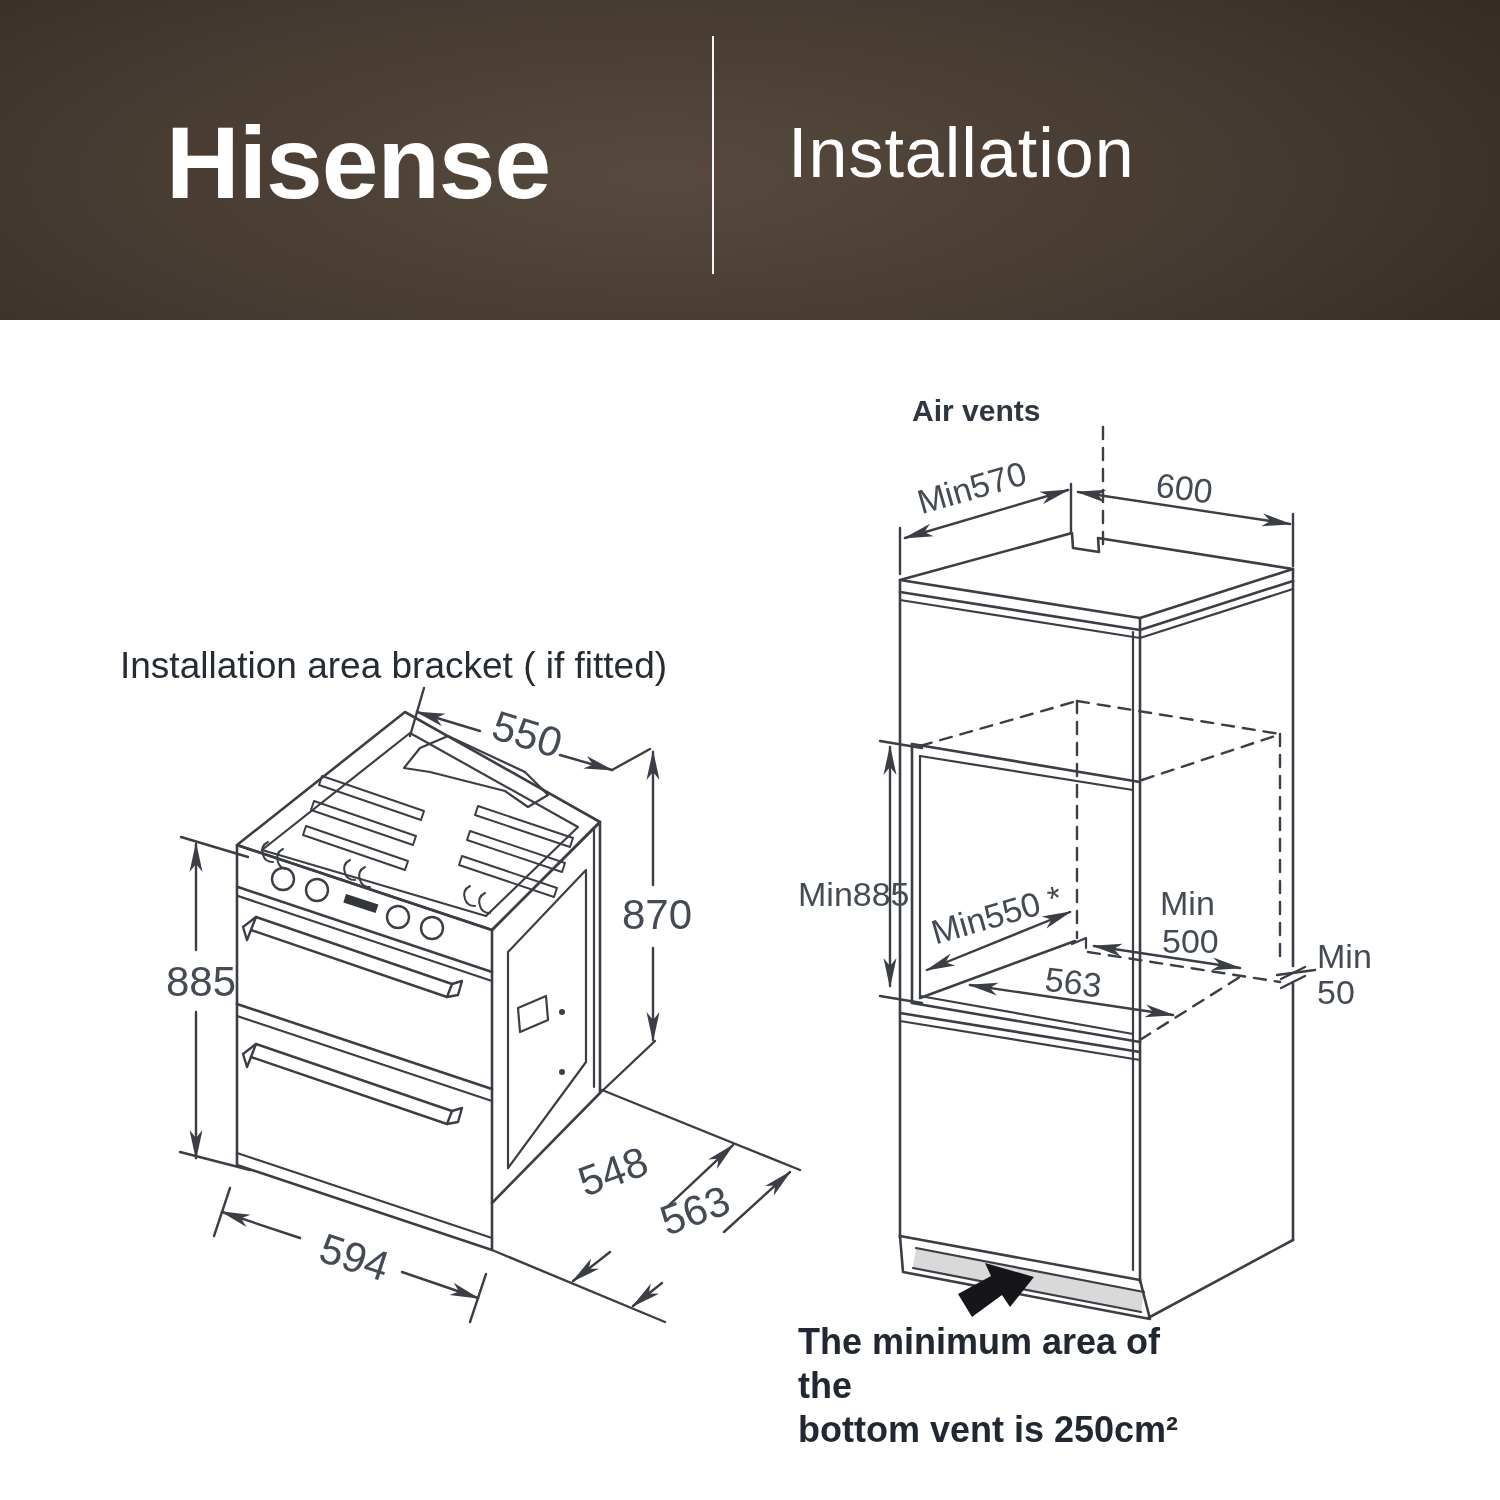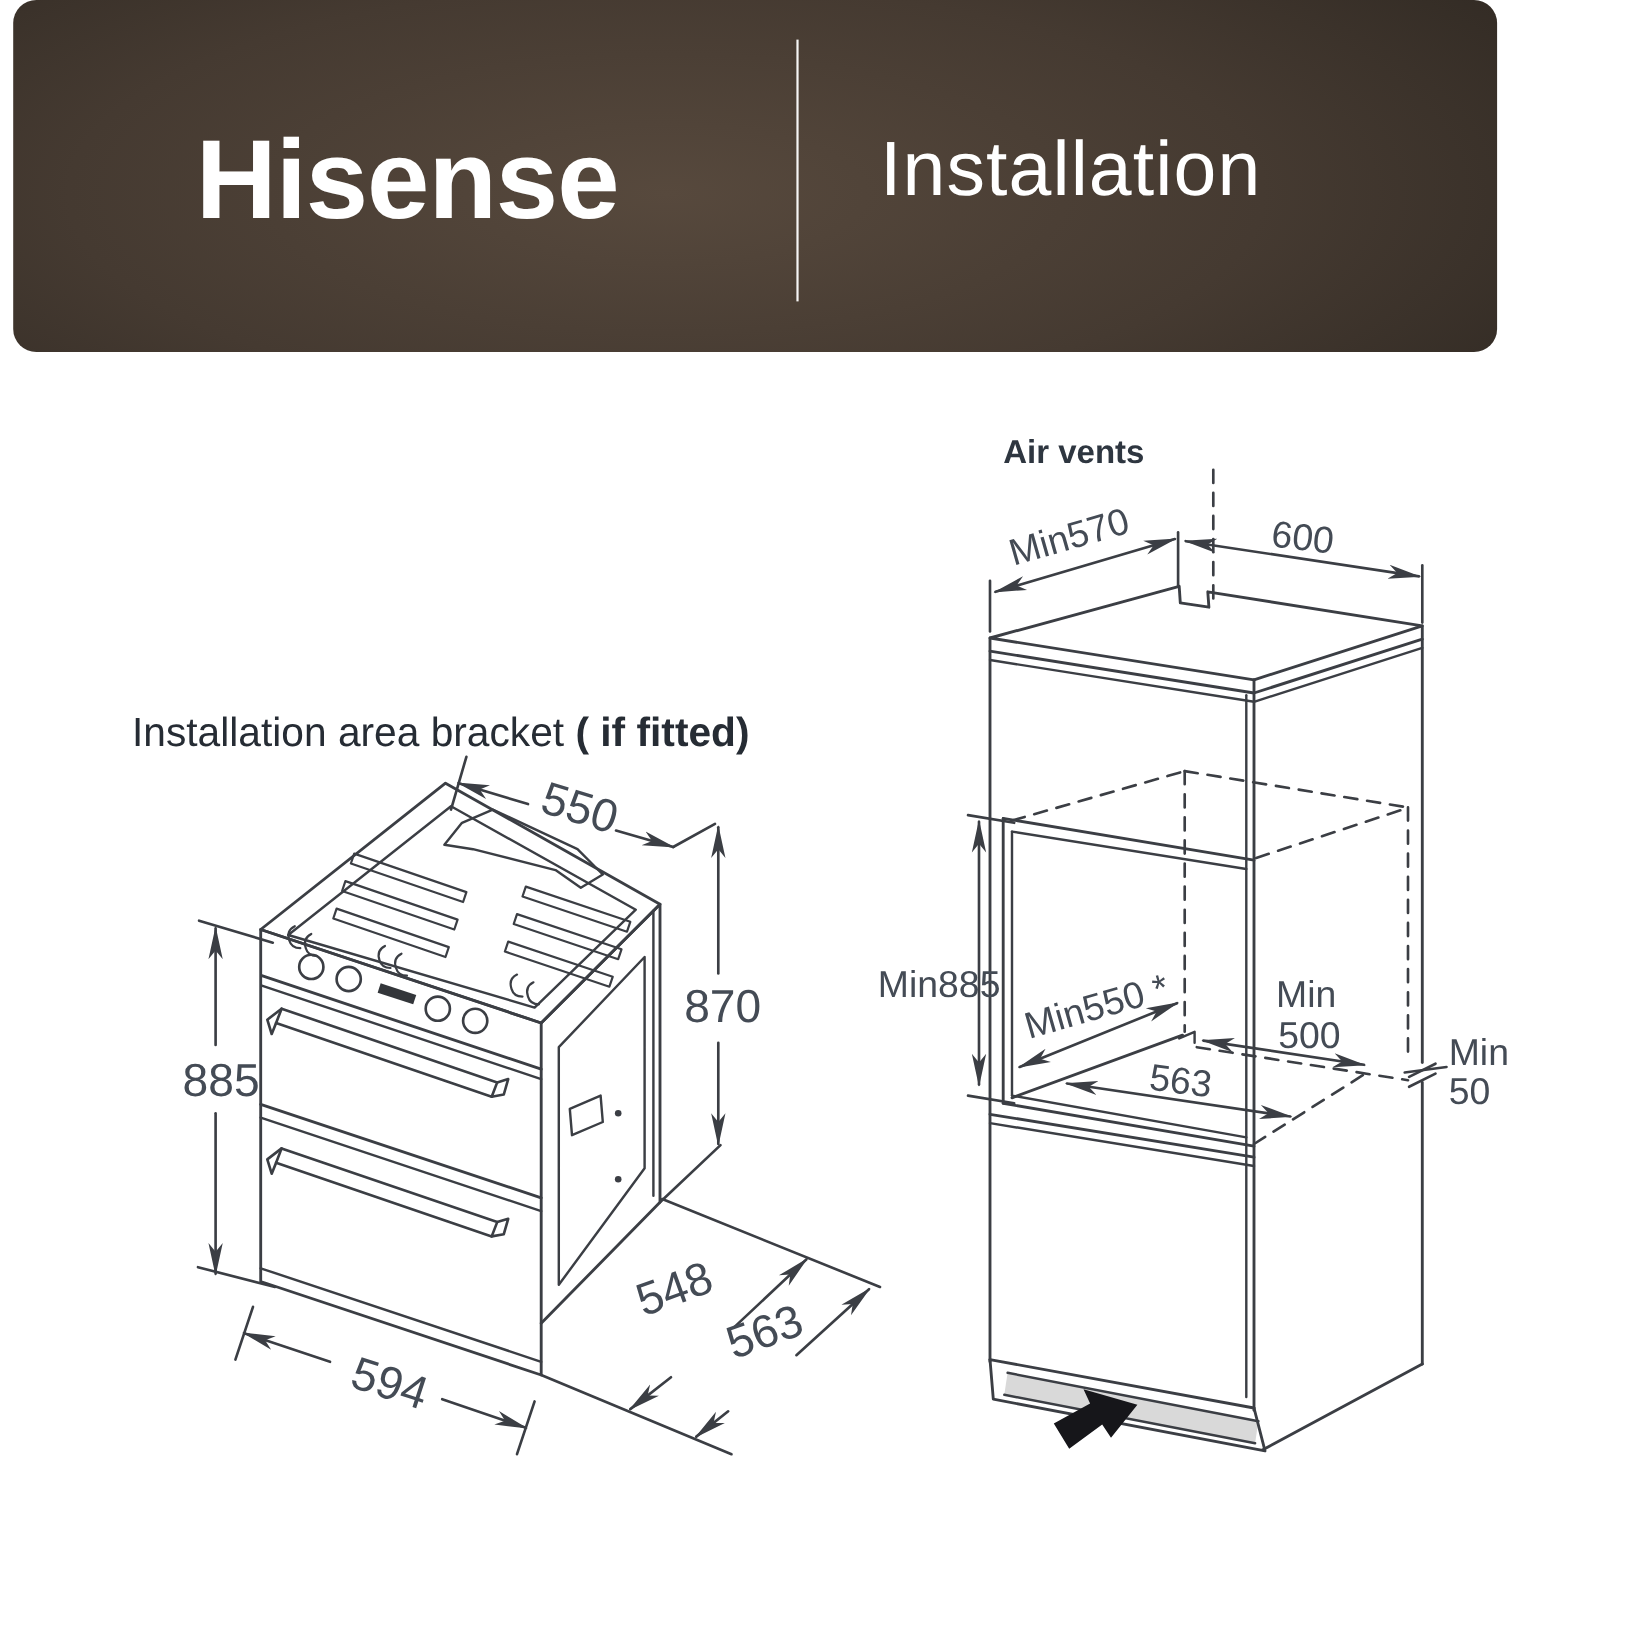--- a/index.html
+++ b/index.html
@@ -1,28 +1,28 @@
 <!DOCTYPE html>
 <html><head>
 <meta charset="utf-8">
 <style>
   html,body{margin:0;padding:0;background:#e8e8e8;}
   .stage{position:relative;width:1500px;height:1500px;background:#ffffff;overflow:hidden;
          font-family:"Liberation Sans", sans-serif;}
   
-  .header{position:absolute;left:12px;top:0;width:1349px;height:320px;
-    background:radial-gradient(115% 170% at 44% 55%, #57493d 0%, #453a31 35%, #2c2620 68%, #181513 100%);border-radius:21px;}
+  .header{position:absolute;left:0;top:0;width:1500px;height:320px;
+    background:radial-gradient(115% 170% at 44% 55%, #57493d 0%, #453a31 35%, #2c2620 68%, #181513 100%);}
   .brand{position:absolute;left:166px;top:112px;color:#ffffff;font-size:102px;font-weight:700;
          letter-spacing:-1px;line-height:1;}
   .hdr-divider{position:absolute;left:712px;top:36px;width:2px;height:238px;background:rgba(255,255,255,.95);}
   .hdr-title{position:absolute;left:788px;top:118px;color:#ffffff;font-size:70px;font-weight:400;
          letter-spacing:1px;line-height:1;}
   
   .left-title{position:absolute;left:120px;top:645px;width:700px;font-size:37px;color:#262c34;}
-  .left-title b{font-weight:700;}
+  .left-title b{font-weight:400;}
   .caption{position:absolute;left:798px;top:1320px;width:420px;font-size:36px;font-weight:600;
            color:#222831;line-height:1.22;}
   .svg-layer{position:absolute;left:0;top:0;width:1500px;height:1500px;}
   svg text{font-family:"Liberation Sans", sans-serif;fill:#444b55;}
   .dimL{font-size:42px;}
   .dimR{font-size:34px;}
   .airvents{font-size:30px;font-weight:600;fill:#2e3640;}
 </style>
 </head>
 <body>
@@ -30,20 +30,24 @@
 <div class="stage">
 
   <div class="header">
     <div class="brand">Hisense</div>
     <div class="hdr-divider"></div>
     <div class="hdr-title">Installation</div>
   </div>
 
   <div class="left-title"><span>Installation area bracket </span><b>( if fitted)</b></div>
 
+  <div class="caption">
+    <div>The minimum area of the</div>
+    <div>bottom vent is 250cm²</div>
+  </div>
 
   <svg class="svg-layer" viewBox="0 0 1500 1500">
     <defs>
       <marker id="ah" viewBox="0 0 30 16" refX="28" refY="8" markerWidth="30" markerHeight="16" markerUnits="userSpaceOnUse" orient="auto-start-reverse">
         <path d="M30,8 L0,1.5 L8,8 L0,14.5 Z" fill="#3b3e44"></path>
       </marker>
     </defs>
 
     <g stroke="#3b3e44" stroke-width="2.6" fill="none" stroke-linejoin="round" stroke-linecap="round">
 

